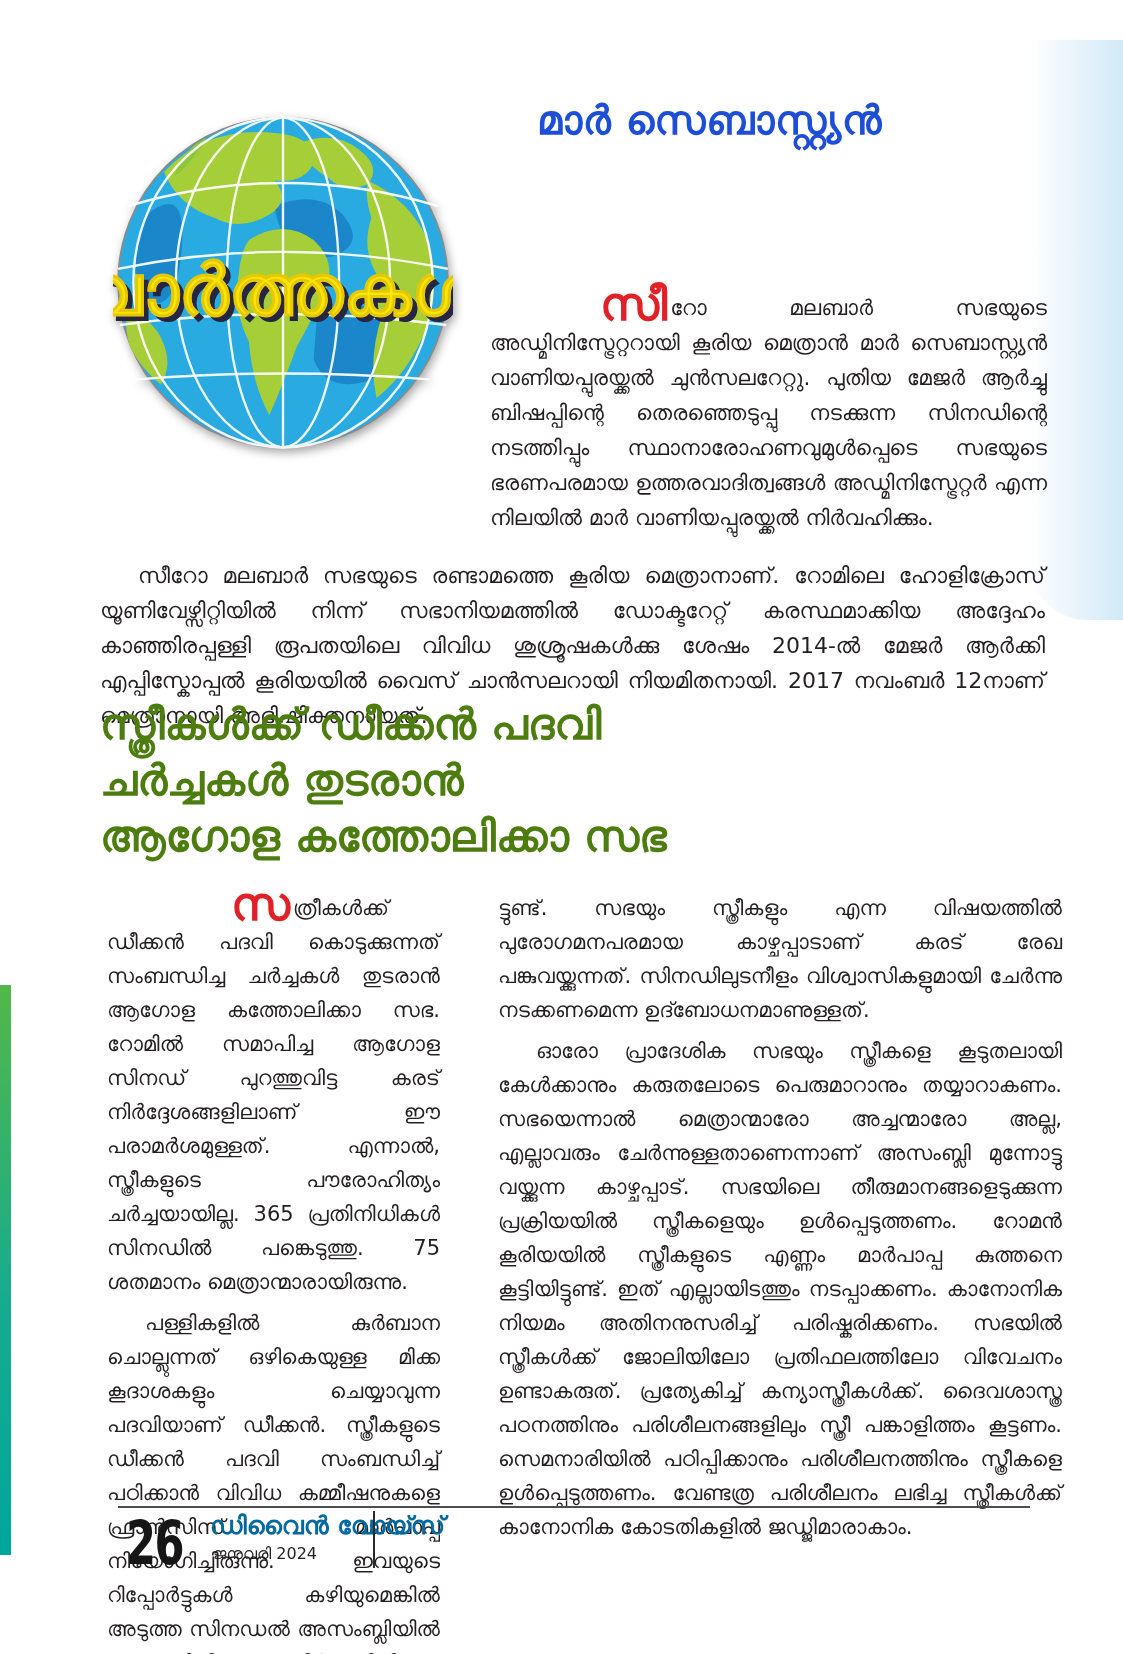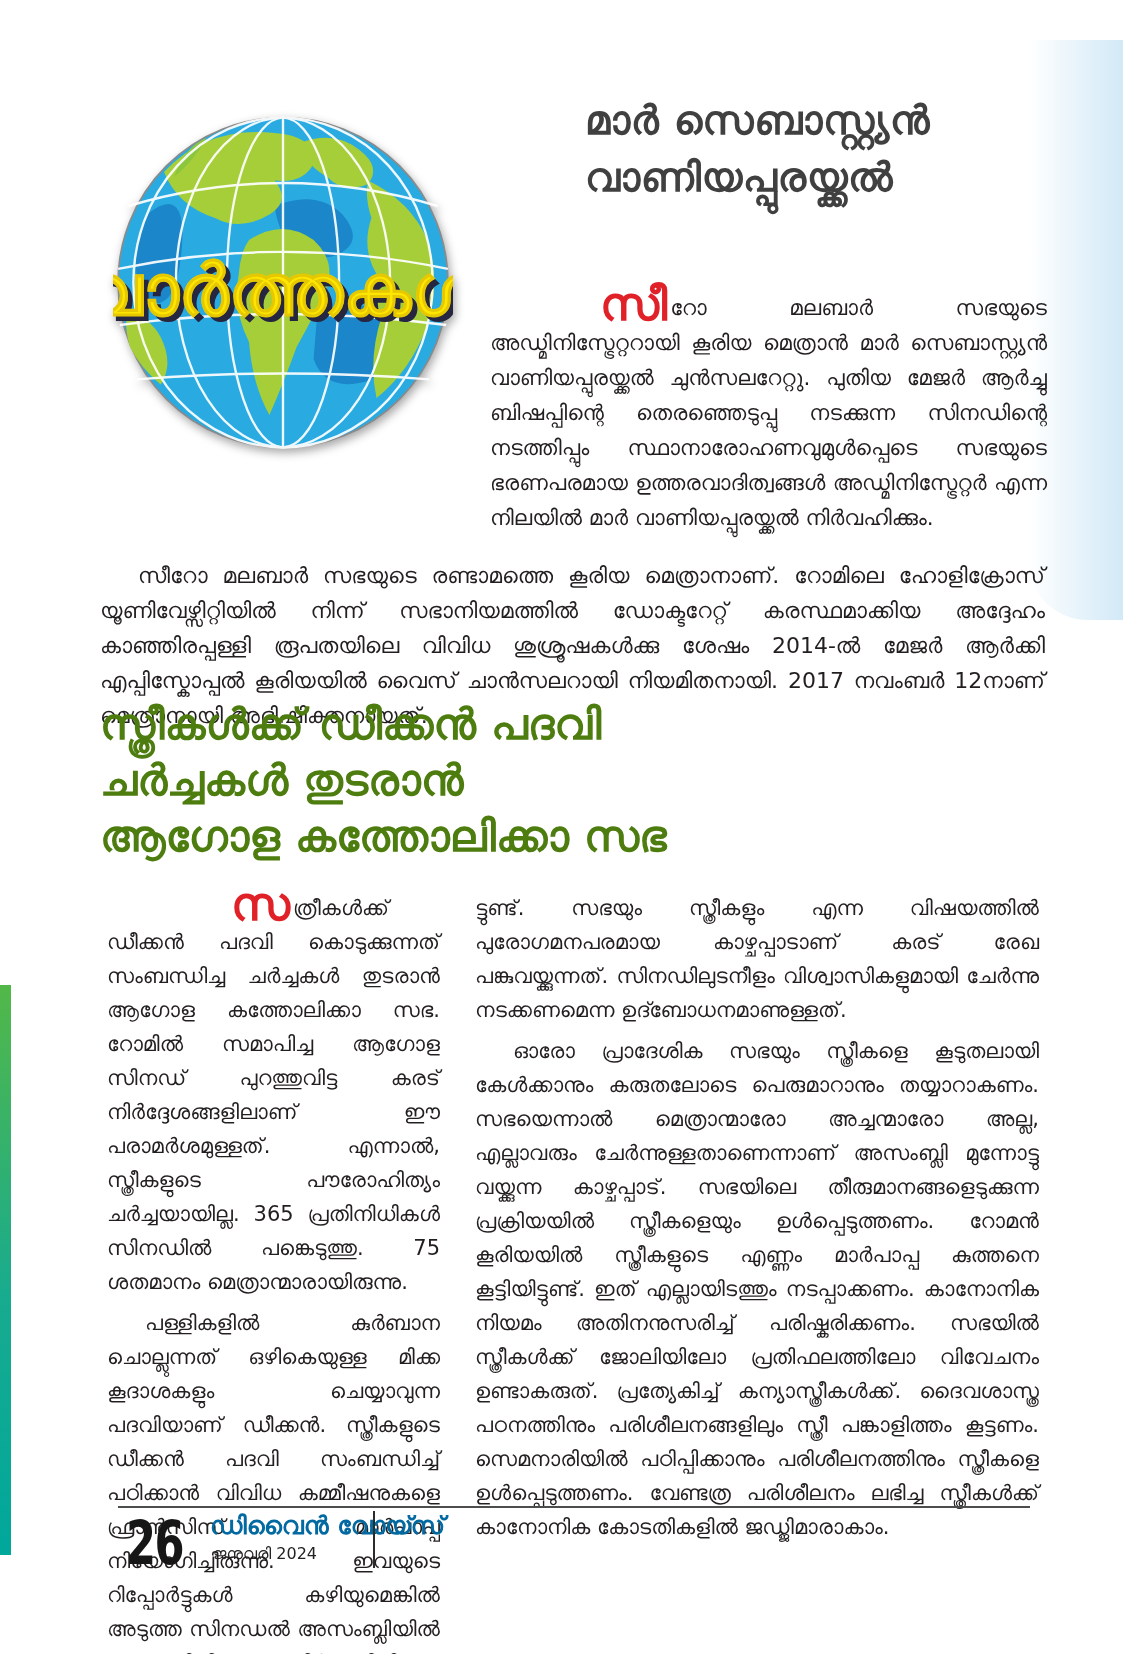--- a/index.html
+++ b/index.html
@@ -18,23 +18,22 @@
   .edge-teal{
     left:0;top:985px;width:11px;height:570px;
     background:linear-gradient(180deg,#52b848 0%,#17ab8f 55%,#00a79b 100%);
   }
   
   .globe{left:113px;top:110px;width:340px;height:345px;}
   .globe svg{width:100%;height:100%;filter:drop-shadow(2px 4px 5px rgba(0,0,0,0.35));}
   
   .headline1{
     left:537px;top:92px;width:505px;
-    font-size:40px;line-height:57px;font-weight:800;color:#404040;
+    font-size:40px;line-height:57px;font-weight:800;color:#1d4ed8;
     letter-spacing:0.5px;
-    margin-left:48px;
   }
   .lead-para{
     left:490px;top:290px;width:557px;
     font-size:21.5px;line-height:35px;text-align:justify;
     text-indent:55px;
   }
   .dropcap{
     font-weight:700;line-height:0;position:relative;top:5px;margin-right:3px;
     display:inline-block;
   }
@@ -47,21 +46,21 @@
   }
   
   .headline2{
     left:100px;top:696px;width:760px;
     font-size:43px;line-height:56px;font-weight:800;color:#4d7c0f;
   }
   .col{
     font-size:21px;line-height:34px;text-align:justify;
   }
   .col1{left:100px;top:884px;width:347px;height:606px;}
-  .col2{left:468px;top:884px;width:578px;height:606px;}
+  .col2{left:491px;top:884px;width:578px;height:606px;}
   .col p{margin:7px;}
   .col p.indent{text-indent:38px;}
   .col1 .first{text-indent:62px;}
   
   .footer-rule{left:118px;top:1506px;width:912px;height:2px;background:#4d4d4d;}
   .page-number{
     left:126px;top:1508px;font-size:60px;font-weight:800;color:#161616;
     transform:scaleX(0.72);transform-origin:left top;letter-spacing:-2px;
   }
   .brand{
@@ -105,21 +104,20 @@
       <path d="M14 157 Q100 150 186 157"></path>
     </g>
 
     <text x="102" y="122" text-anchor="middle" font-size="42" font-weight="bold" fill="#262640">വാർത്തകൾ</text>
     <text x="99" y="119" text-anchor="middle" font-size="42" font-weight="bold" fill="#ffe600" stroke="#e6c800" stroke-width="0.5">വാർത്തകൾ</text>
   </svg>
 </div>
 
 <div class="abs headline1">
   <div>മാർ സെബാസ്റ്റ്യൻ</div>
-  <div>വാണിയപ്പുരയ്ക്കൽ</div>
 </div>
 
 <div class="abs lead-para">
   <span class="dropcap red dc-large">സീ</span><span>റോ മലബാർ സഭയുടെ അഡ്മിനിസ്ട്രേറ്ററായി കൂരിയ മെത്രാൻ മാർ സെബാസ്റ്റ്യൻ വാണിയപ്പുരയ്ക്കൽ ചുൻസലറേറ്റു. പുതിയ മേജർ ആർച്ചു ബിഷപ്പിന്റെ തെരഞ്ഞെടുപ്പു നടക്കുന്ന സിനഡിന്റെ നടത്തിപ്പും സ്ഥാനാരോഹണവുമുൾപ്പെടെ സഭയുടെ ഭരണപരമായ ഉത്തരവാദിത്വങ്ങൾ അഡ്മിനിസ്ട്രേറ്റർ എന്ന നിലയിൽ മാർ വാണിയപ്പുരയ്ക്കൽ നിർവഹിക്കും.</span>
 </div>
 
 <div class="abs full-para">
   <span>സീറോ മലബാർ സഭയുടെ രണ്ടാമത്തെ കൂരിയ മെത്രാനാണ്. റോമിലെ ഹോളിക്രോസ് യൂണിവേഴ്സിറ്റിയിൽ നിന്ന് സഭാനിയമത്തിൽ ഡോക്ടറേറ്റ് കരസ്ഥമാക്കിയ അദ്ദേഹം കാഞ്ഞിരപ്പള്ളി രൂപതയിലെ വിവിധ ശുശ്രൂഷകൾക്കു ശേഷം 2014-ൽ മേജർ ആർക്കി എപ്പിസ്കോപ്പൽ കൂരിയയിൽ വൈസ് ചാൻസലറായി നിയമിതനായി. 2017 നവംബർ 12നാണ് മെത്രാനായി അഭിഷിക്തനായത്.</span>
 </div>
 

